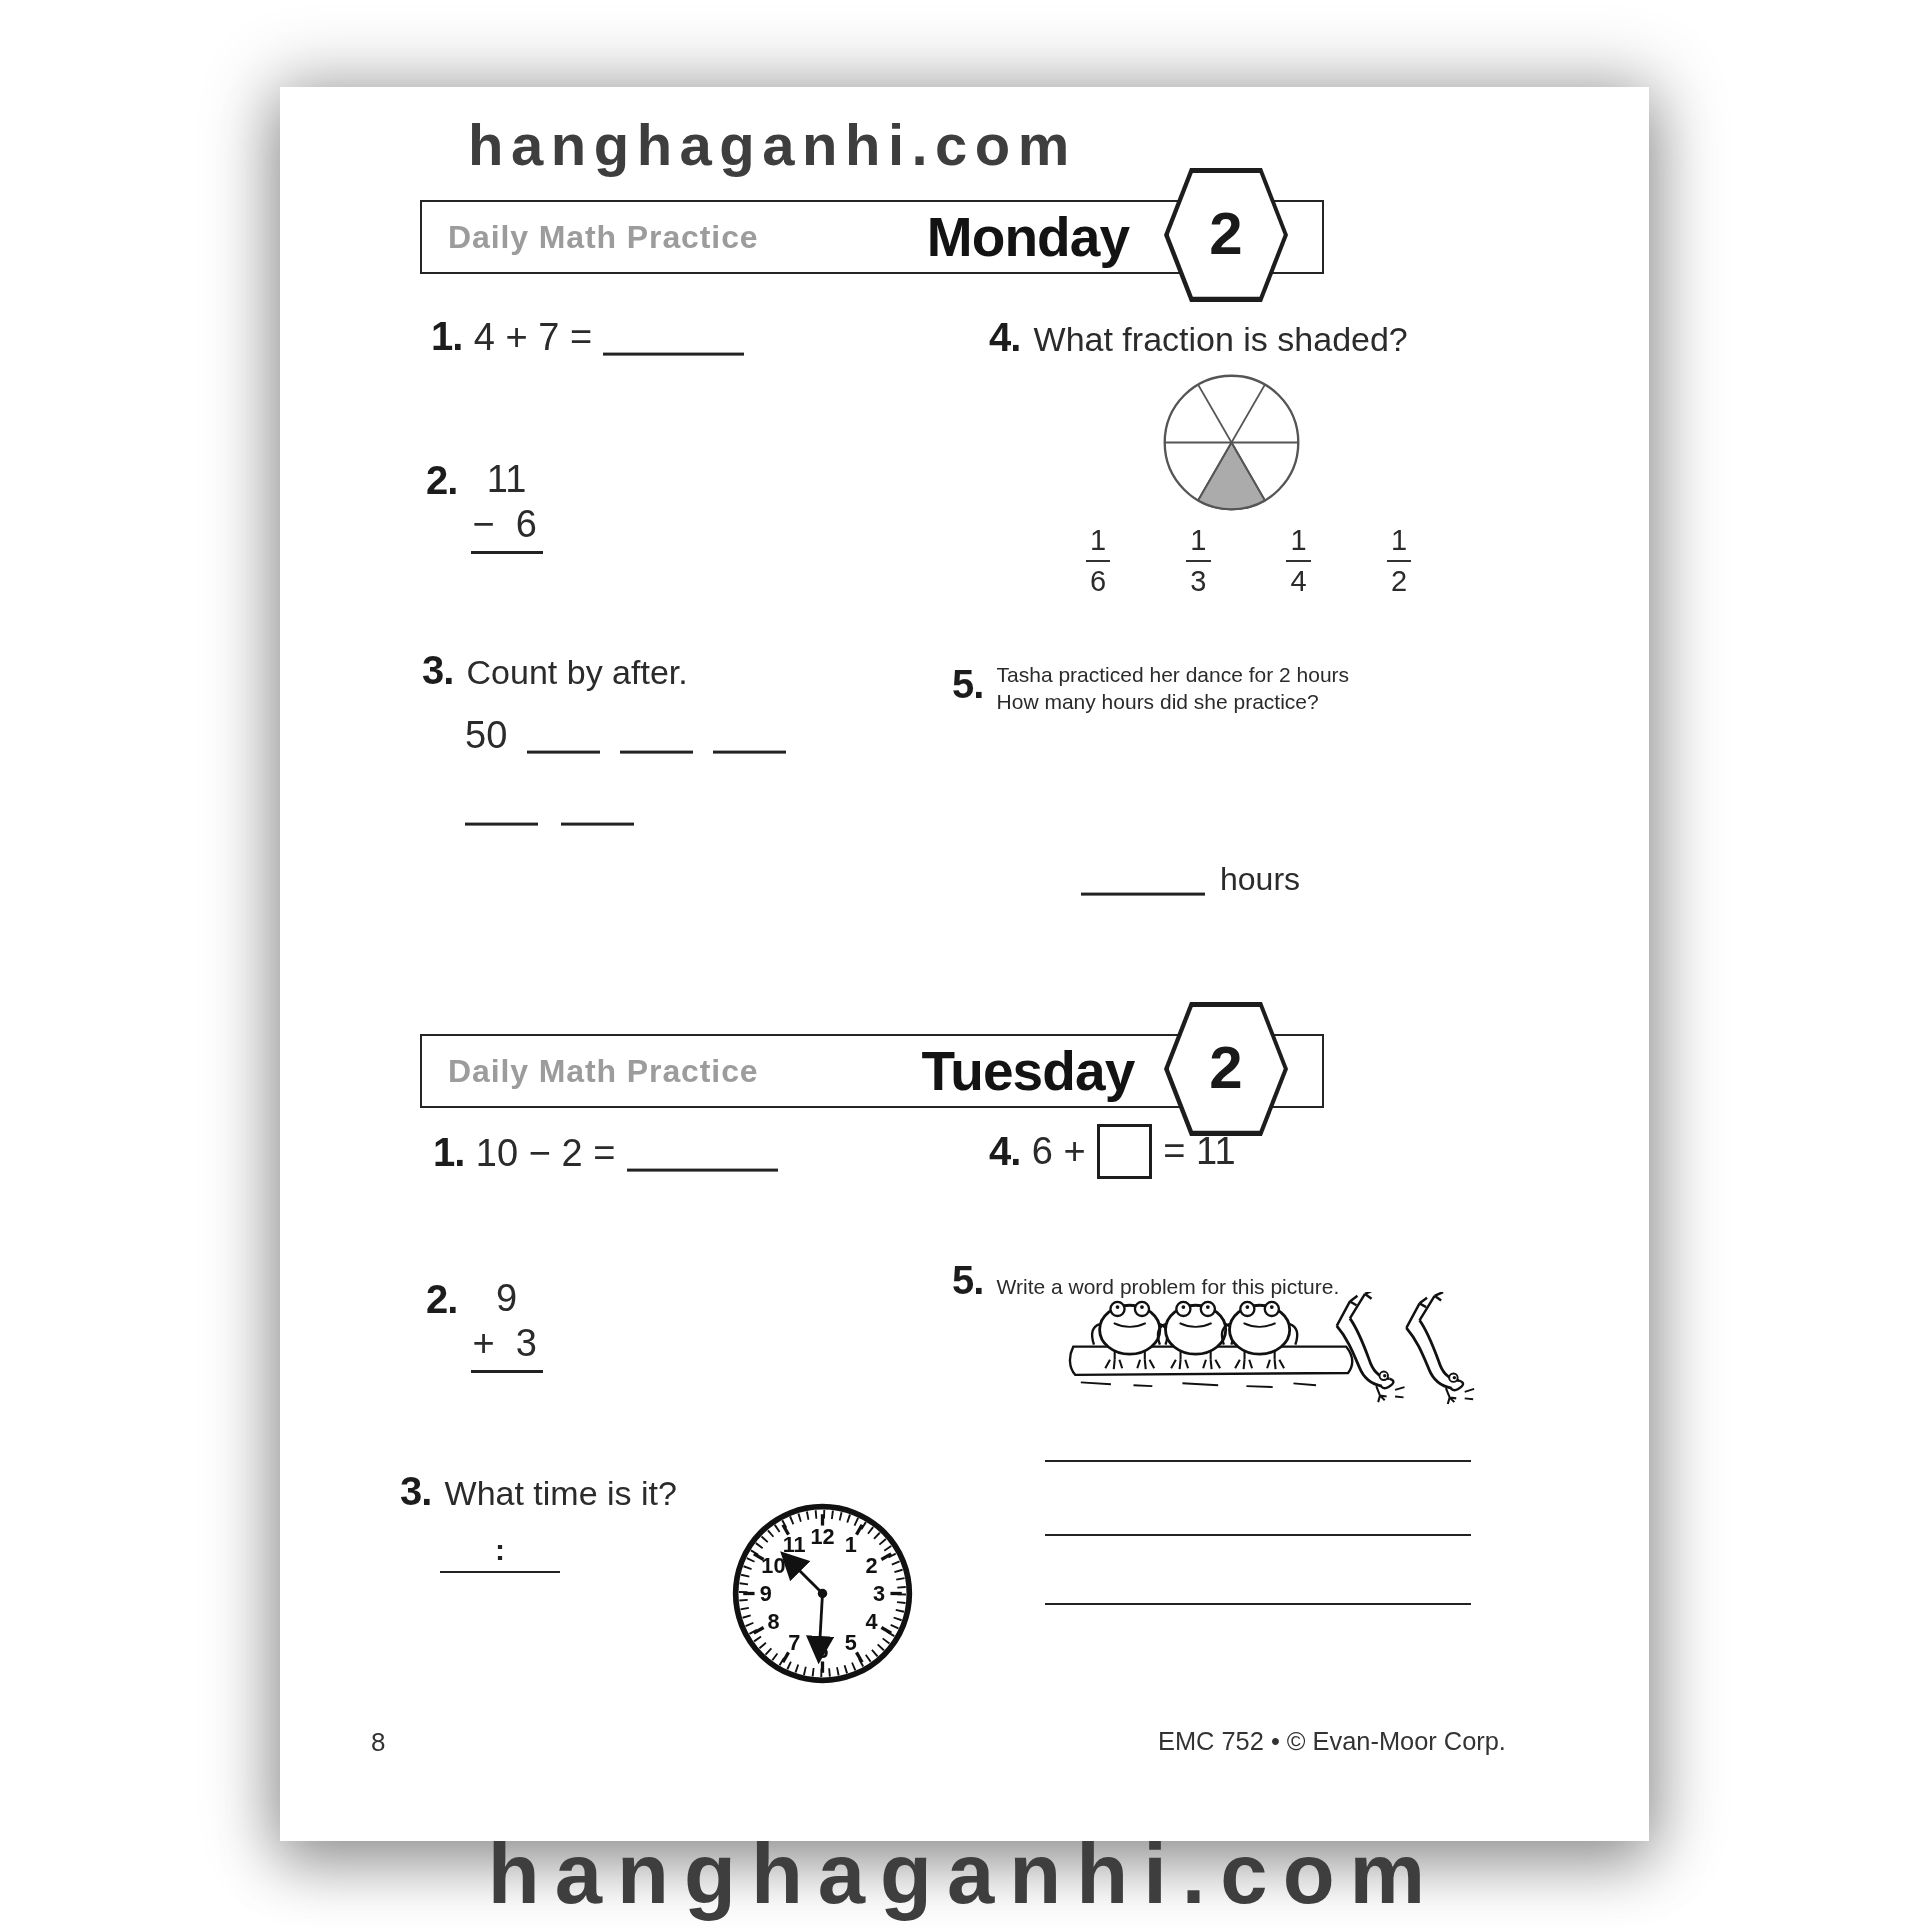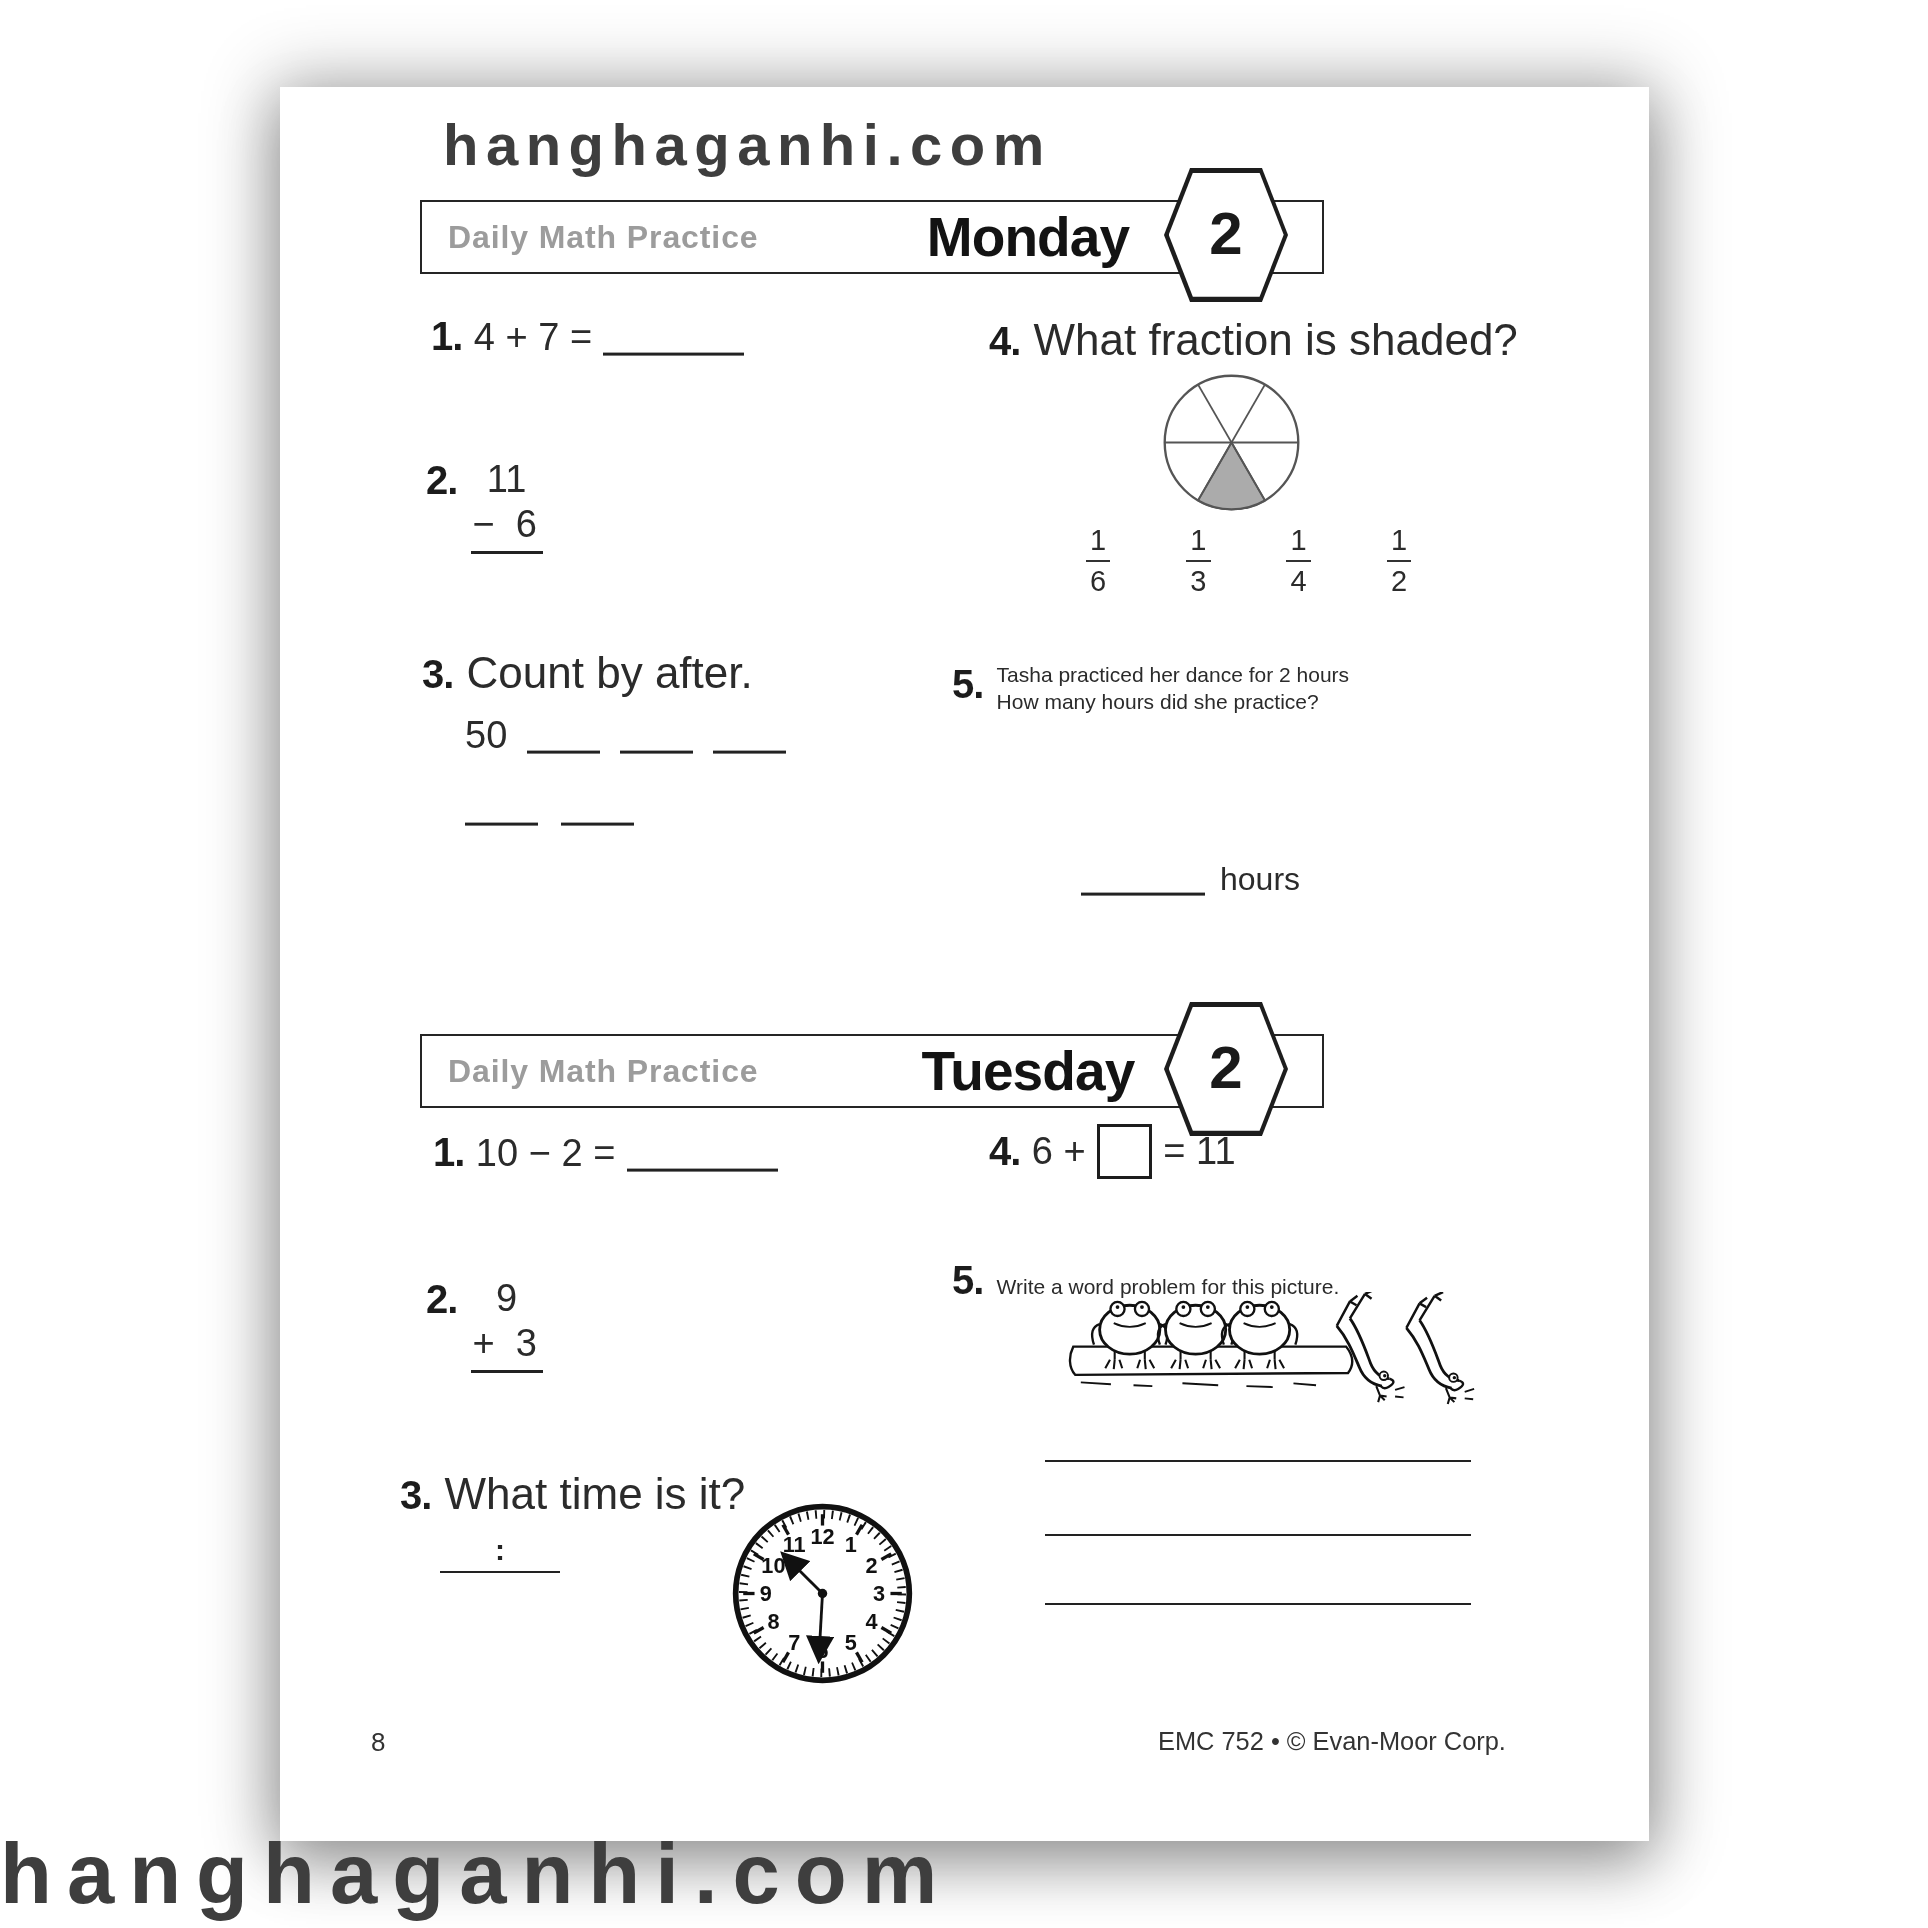--- a/index.html
+++ b/index.html
@@ -1,39 +1,39 @@
 <!DOCTYPE html>
 <html style="font-size:15px"><head>
 <meta charset="utf-8">
 <style>
   html,body{margin:0;padding:0;background:#fff;}
   #stage{position:relative;width:1928px;height:1928px;background:#fff;overflow:hidden;
          font-family:"Liberation Sans",sans-serif;color:#2b2b2b;}
   .abs{position:absolute;}
   #page{left:280px;top:87px;width:1369px;height:1754px;background:#fff;
         box-shadow:0 0 66px 7.5px rgba(0,0,0,0.30), 0 24.5px 56px rgba(0,0,0,0.25);}
-  .watermark{color:#3e3e3e;font-weight:600;text-align:left;white-space:nowrap;}
+  .watermark{color:#3e3e3e;font-weight:600;text-align:center;white-space:nowrap;}
   #wm-top{left:443px;top:111px;width:659px;font-size:58px;letter-spacing:7.5px;}
   #wm-bottom{left:0;top:1825px;width:1928px;font-size:85px;letter-spacing:15px;}
 
   .headerbar{width:900px;height:70px;border:2.8px solid #252525;background:#fff;}
   .brand{position:absolute;left:26px;top:50%;transform:translateY(-50%);
          font-size:32px;font-weight:700;color:#9c9c9c;letter-spacing:0.9px;white-space:nowrap;}
   .day{position:absolute;left:606px;top:50%;transform:translate(-50%,-50%);
        font-size:55px;font-weight:800;color:#131313;letter-spacing:-0.9px;white-space:nowrap;}
   .hexouter{width:124px;height:134px;background:#1d1d1d;z-index:5;
             clip-path:polygon(0% 50%,21% 0%,79% 0%,100% 50%,79% 100%,21% 100%);}
   .hexinner{position:absolute;left:4.7px;top:4.7px;width:115px;height:124px;background:#fff;
             clip-path:polygon(0% 50%,21% 0%,79% 0%,100% 50%,79% 100%,21% 100%);}
   .hexnum{position:absolute;left:0;top:50%;width:100%;transform:translateY(-52%);
           text-align:center;font-size:60px;font-weight:800;color:#1a1a1a;}
 
   .row{display:flex;align-items:baseline;}
   .pnum{font-weight:800;font-size:40px;color:#1c1c1c;letter-spacing:-0.9px;}
-  .ptext{font-size:44px;color:#2b2b2b;}
+  .ptext{font-size:34px;color:#2b2b2b;}
   .expr{font-size:38px;color:#2b2b2b;}
   .blank{display:inline-block;border-bottom:3.8px solid #222;transform:translateY(5.6px);}
   .vcol{width:72px;text-align:center;font-size:38px;color:#2b2b2b;}
   .vcol .top{padding-bottom:1.9px;}
   .vcol .bot{display:flex;justify-content:space-between;padding:0 5.6px 4.7px 1.9px;
              border-bottom:3.8px solid #222;}
   .frac{width:38px;text-align:center;font-size:29px;color:#2b2b2b;}
   .frac .n{display:inline-block;min-width:24.5px;border-bottom:2.8px solid #333;padding-bottom:2.8px;}
   .frac .d{padding-top:2.8px;}
   .story{font-size:21px;line-height:1.28;color:#2b2b2b;white-space:nowrap;}

